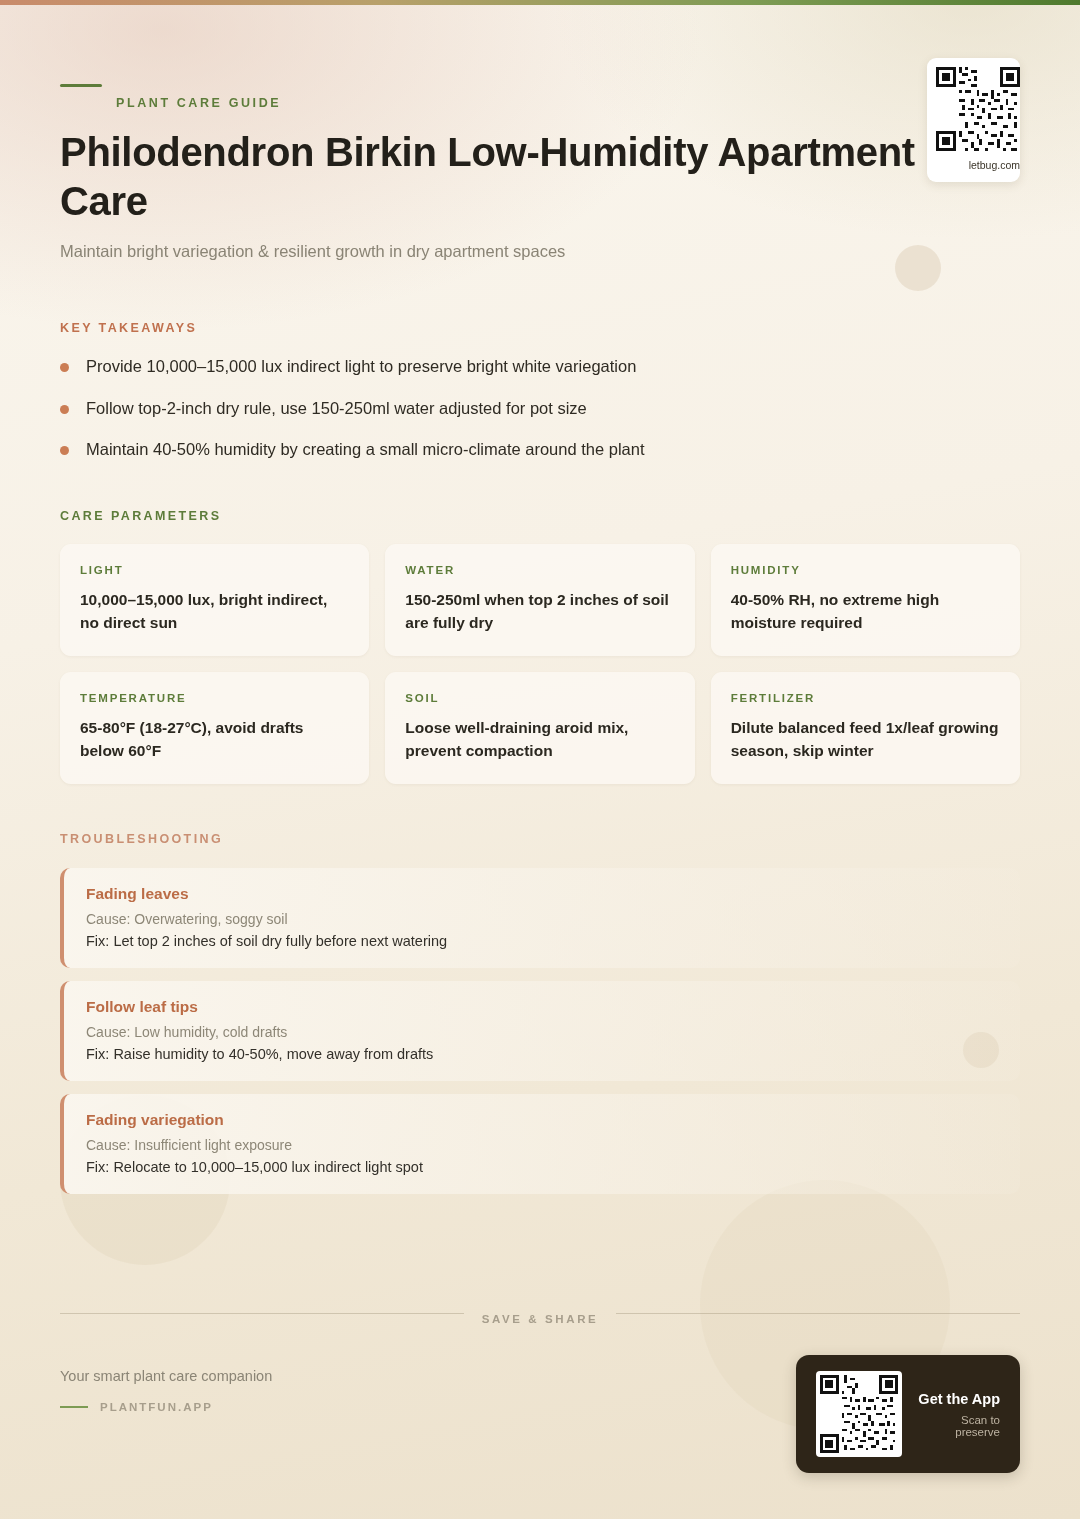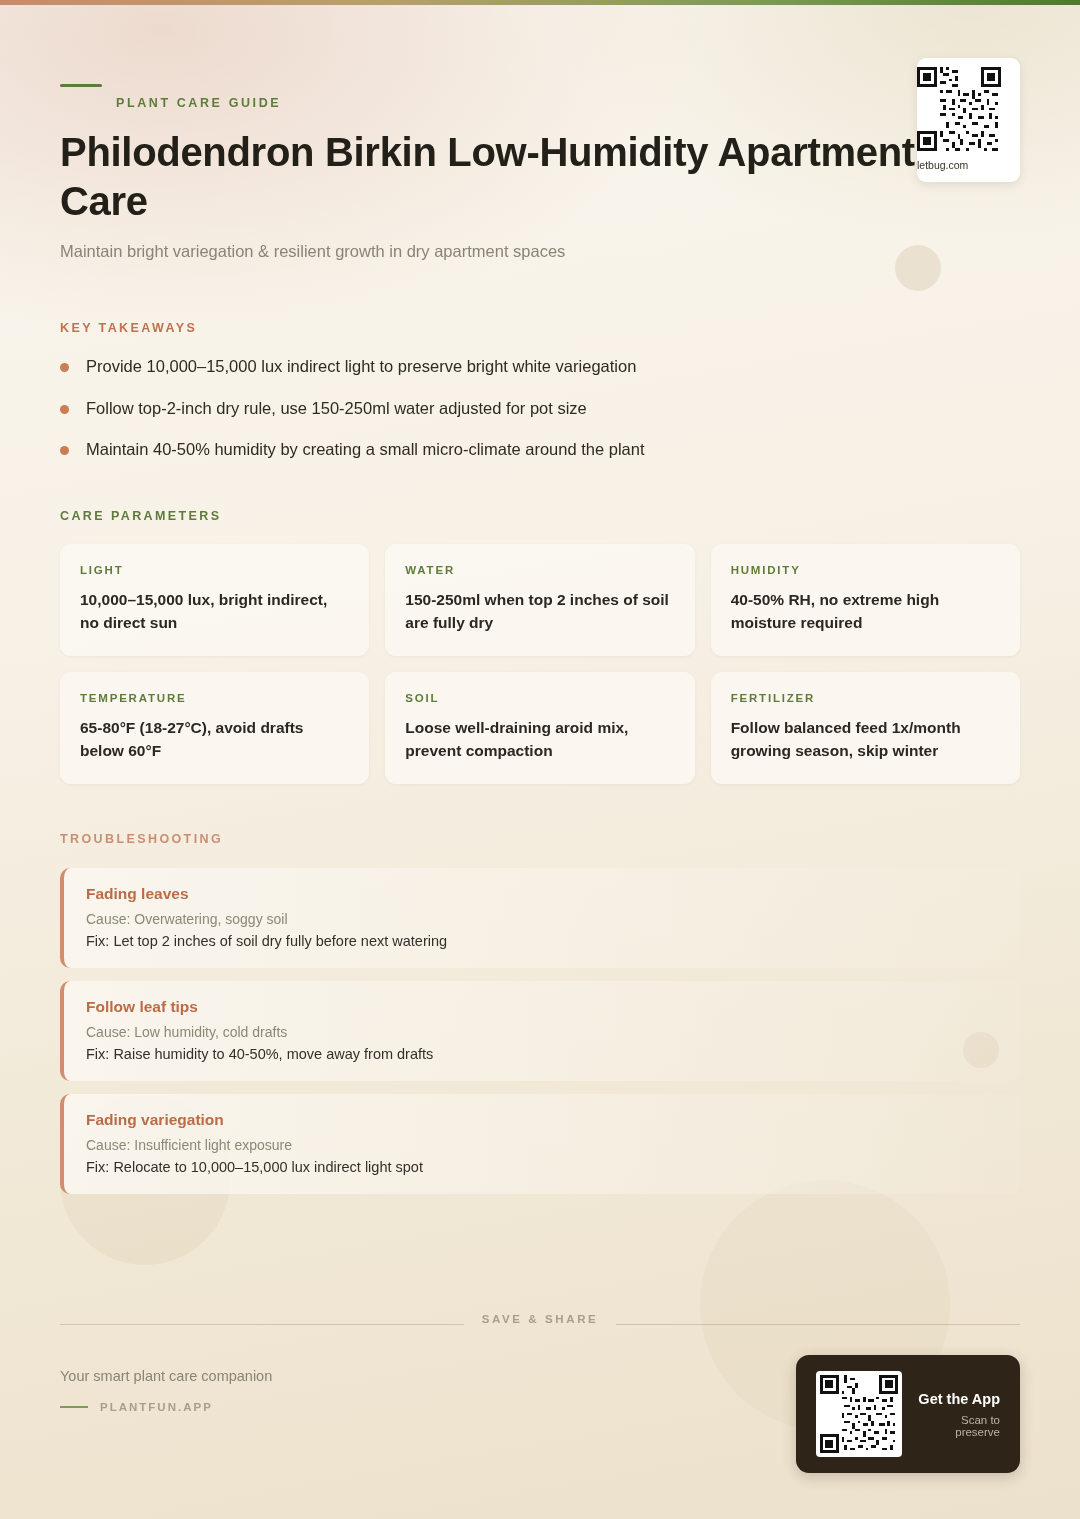--- a/index.html
+++ b/index.html
@@ -50,25 +50,25 @@
   .subtitle {
     margin-top: 16px;
     font-size: 16.5px;
     color: #8a8475;
     font-weight: 400;
   }
 
   .qr-card {
     position: absolute;
     top: 58px; right: 60px;
-    width: 103px; height: 124px;
+    width: 93px; height: 124px;
     background: #fff;
     border-radius: 9px;
     box-shadow: 0 3px 10px rgba(90,75,50,0.13);
-    display: flex; flex-direction: column; align-items: flex-start;
+    display: flex; flex-direction: column; align-items: flex-end;
     padding: 9px 0 0 0;
   }
   .qr-card .qr { width: 84px; height: 84px; }
   .qr-card .qr-label { font-size: 10.5px; color: #3a3428; margin-top: 8px; }
 
   
   .section-label {
     font-size: 12.5px; letter-spacing: 2.4px; font-weight: 700; text-transform: uppercase;
   }
   .label-takeaways { color: #c0714e; margin-top: 60px; }
@@ -113,21 +113,21 @@
     padding: 17px 22px 19px 22px;
     margin-bottom: 13px;
   }
   .trouble-card .t-title { font-size: 15.5px; font-weight: 700; color: #bb6c46; }
   .trouble-card .t-cause { margin-top: 8px; font-size: 14px; color: #8d8777; }
   .trouble-card .t-fix { margin-top: 6px; font-size: 14.5px; color: #33302a; }
 
   
   .share-row {
     position: absolute; left: 60px; right: 60px; top: 1313px;
-    display: flex; align-items: flex-end; gap: 18px;
+    display: flex; align-items: flex-start; gap: 18px;
   }
   .share-row .line { flex: 1; height: 1px; background: rgba(150,135,110,0.35); }
   .share-row .share-text {
     font-size: 11.5px; letter-spacing: 2.6px; color: #a79e8c; font-weight: 600;
   }
 
   .footer { position: absolute; left: 60px; right: 60px; top: 1355px; display: flex; align-items: flex-start; }
   .brand { flex: 1; }
   .brand .name { font-size: 28px; font-weight: 700; color: #4f7a2e; letter-spacing: -0.2px; }
   .brand .tag { margin-top: 13px; font-size: 14.5px; color: #8a8475; }
@@ -286,21 +286,21 @@
       <div class="care-card">
         <div class="ck">TEMPERATURE</div>
         <div class="cv">65-80°F (18-27°C), avoid drafts below 60°F</div>
       </div>
       <div class="care-card">
         <div class="ck">SOIL</div>
         <div class="cv">Loose well-draining aroid mix, prevent compaction</div>
       </div>
       <div class="care-card">
         <div class="ck">FERTILIZER</div>
-        <div class="cv">Follow balanced feed 1x/month growing season, skip winter</div>
+        <div class="cv">Dilute balanced feed 1x/leaf growing season, skip winter</div>
       </div>
     </div>
 
     <div class="section-label label-trouble">TROUBLESHOOTING</div>
     <div class="trouble-list">
       <div class="trouble-card">
         <div class="t-title">Fading leaves</div>
         <div class="t-cause">Cause: Overwatering, soggy soil</div>
         <div class="t-fix">Fix: Let top 2 inches of soil dry fully before next watering</div>
       </div>

